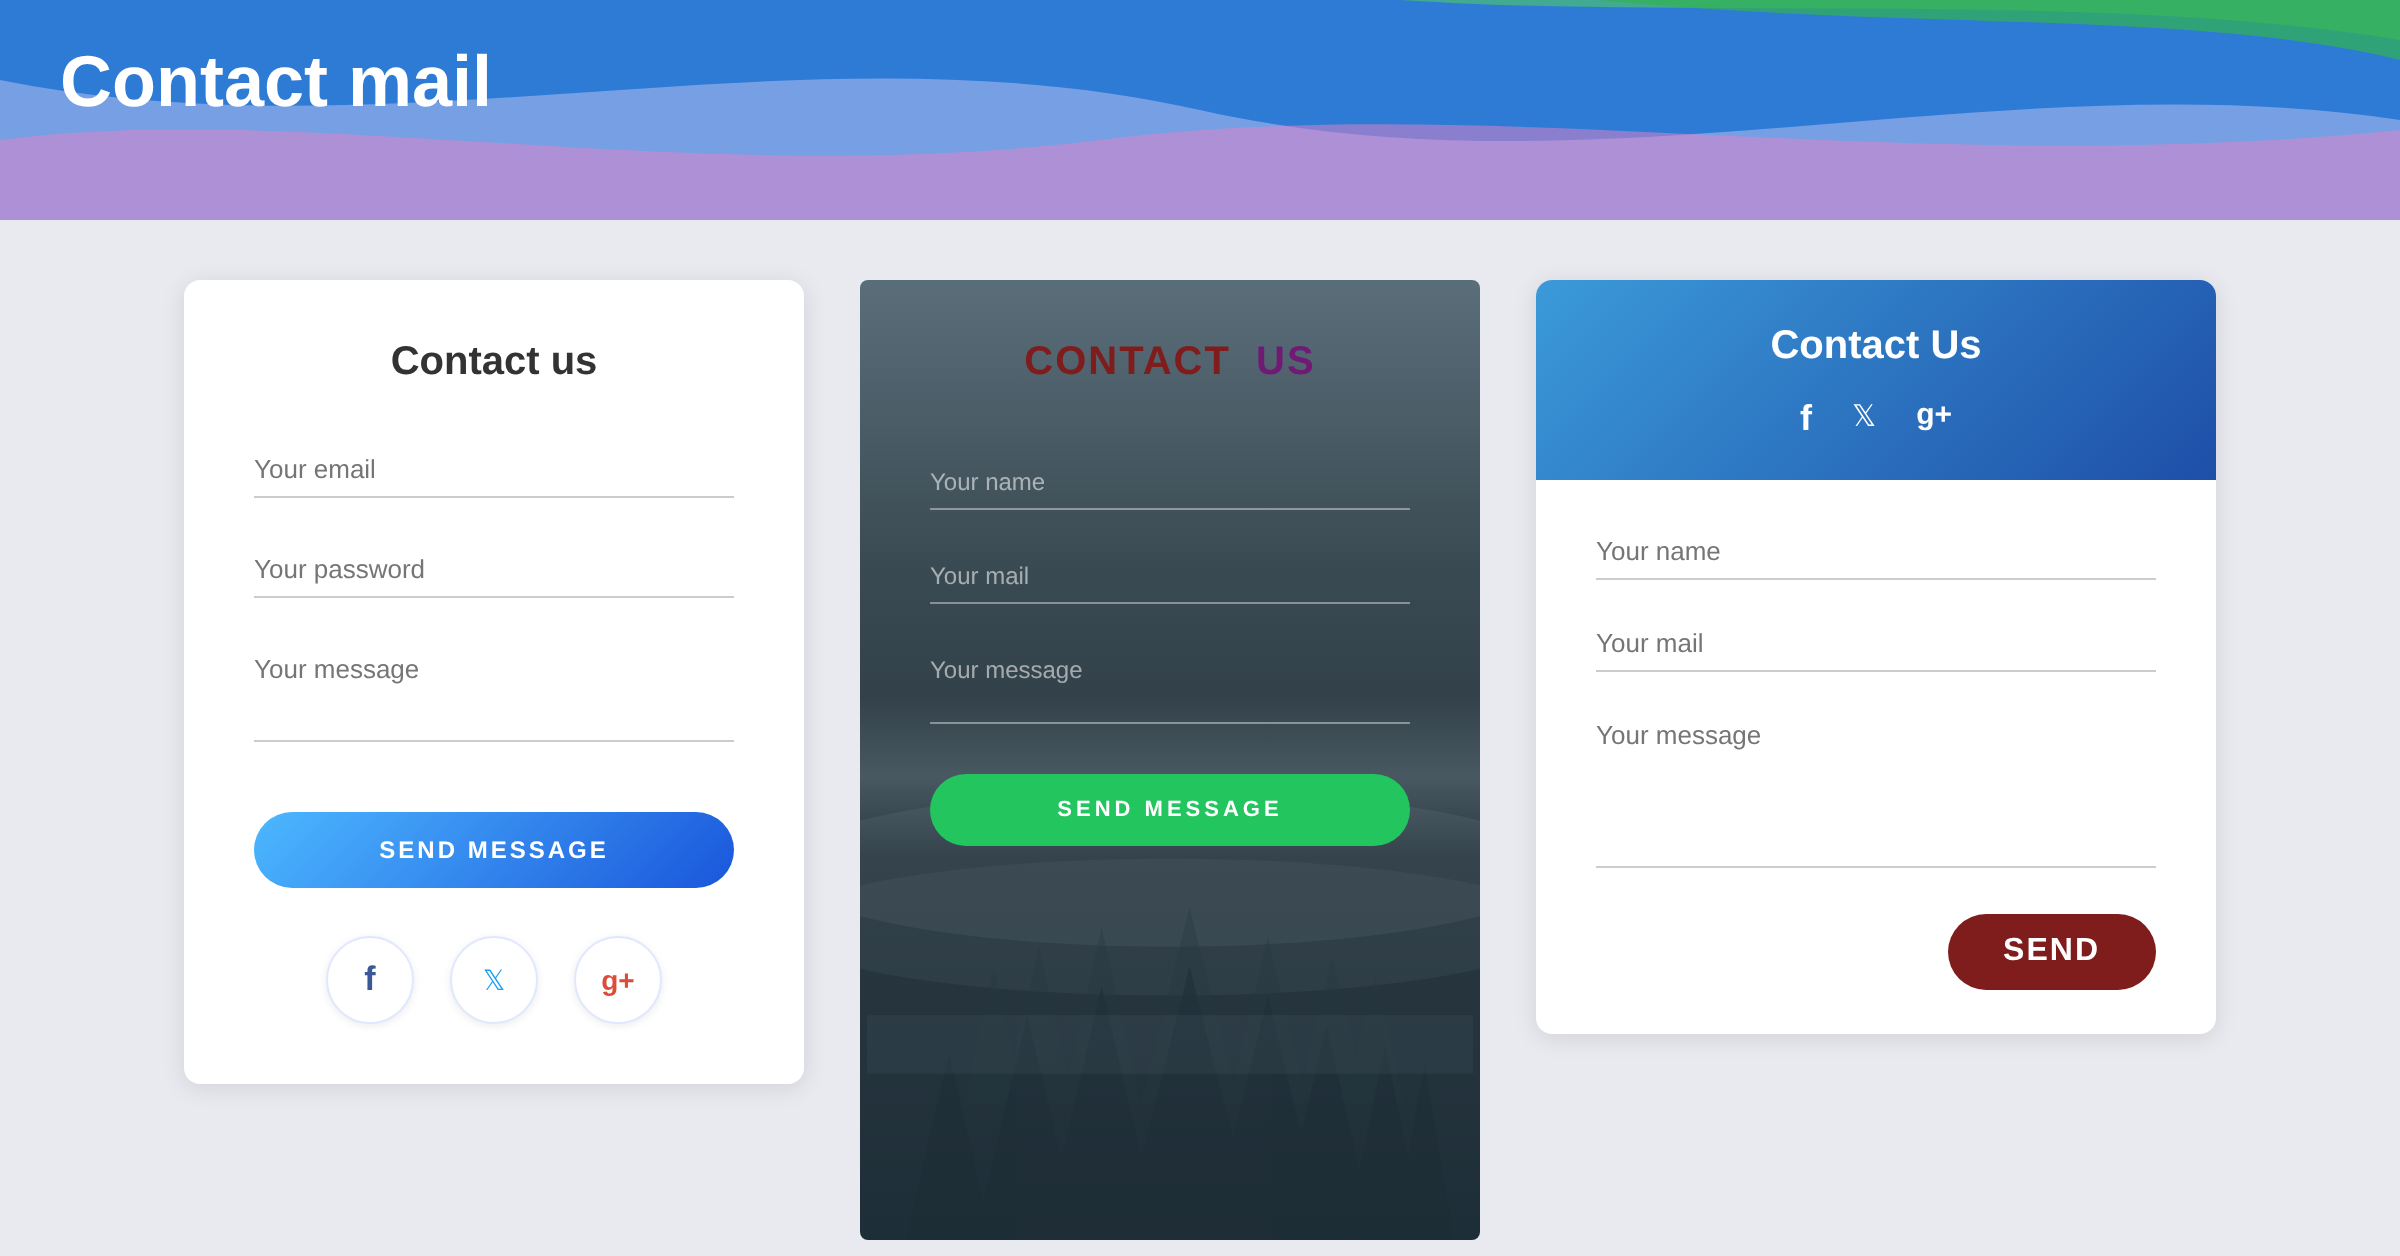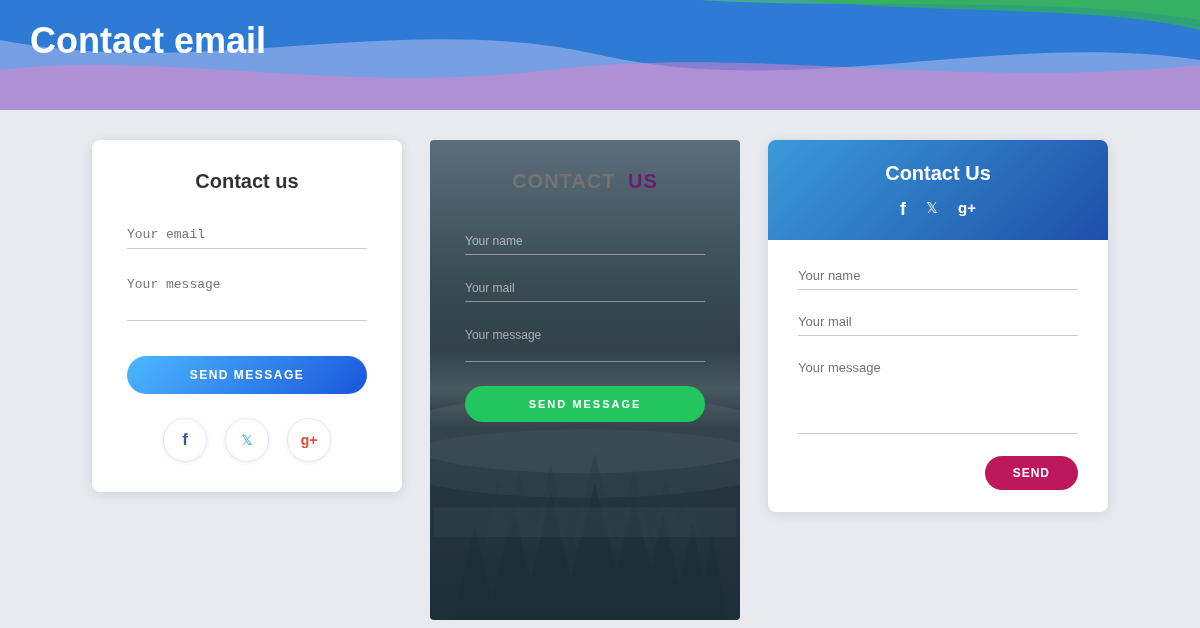--- a/index.html
+++ b/index.html
@@ -61,21 +61,20 @@
     .card-1 .card-title {
       text-align: center;
       font-size: 20px;
       font-weight: 600;
       color: #333;
       margin-bottom: 28px;
     }
 
     .form-field {
       margin-bottom: 22px;
-      font-family: Liberation Mono, monospace;
     }
 
     .form-field input,
     .form-field textarea {
       width: 100%;
       border: none;
       border-bottom: 1px solid #ccc;
       padding: 6px 0;
       font-size: 13px;
       color: #999;
@@ -163,21 +162,21 @@
     .card-2-title {
       text-align: center;
       font-size: 20px;
       font-weight: 700;
       color: white;
       margin-bottom: 35px;
       letter-spacing: 1px;
     }
 
     .card-2-title span {
-      color: #737373;
+      color: #7f1d1d;
     }
 
     .form-field-dark {
       margin-bottom: 20px;
     }
 
     .form-field-dark input,
     .form-field-dark textarea {
       width: 100%;
       border: none;
@@ -294,25 +293,25 @@
     }
 
     .btn-send-3-row {
       display: flex;
       justify-content: flex-end;
       margin-top: 12px;
     }
 
     .btn-send-3 {
       padding: 10px 28px;
-      background: #be185d;
+      background: #7f1d1d;
       color: white;
       border: none;
       border-radius: 30px;
-      font-size: 12px;
+      font-size: 16px;
       font-weight: 600;
       letter-spacing: 1px;
       cursor: pointer;
     }
 
     
     .mist-layer {
       position: absolute;
       bottom: 40%;
       left: 0;
@@ -330,32 +329,35 @@
 
     <rect width="1200" height="110" fill="#2e7bd6"></rect>
 
     <path d="M0,40 C200,80 400,10 600,55 C800,100 1000,30 1200,60 L1200,110 L0,110 Z" fill="rgba(180,190,240,0.55)"></path>
 
     <path d="M0,70 C150,50 350,95 550,70 C750,45 950,90 1200,65 L1200,110 L0,110 Z" fill="rgba(230,130,200,0.5)"></path>
 
     <path d="M700,0 C850,10 1050,-5 1200,20 L1200,0 Z" fill="rgba(80,200,100,0.6)"></path>
     <path d="M800,0 C950,15 1100,5 1200,30 L1200,0 Z" fill="rgba(50,180,80,0.7)"></path>
   </svg>
-  <h1 class="header-title">Contact email</h1>
+  <h1 class="header-title">Contact mail</h1>
 </div>
 
 <div class="main-content">
 
   <div class="card card-1">
     <div class="card-title">Contact us</div>
 
     <div class="form-field">
       <input type="email" placeholder="Your email" style="">
     </div>
 
+    <div class="form-field">
+      <input type="password" placeholder="Your password" style="">
+    </div>
 
     <div class="form-field">
       <textarea placeholder="Your message" style=""></textarea>
     </div>
 
     <button class="btn-send-1">SEND MESSAGE</button>
 
     <div class="social-icons-1">
       <button class="social-btn">
         <span style="font-weight:700; color:#3b5998; font-size:17px;">f</span>

